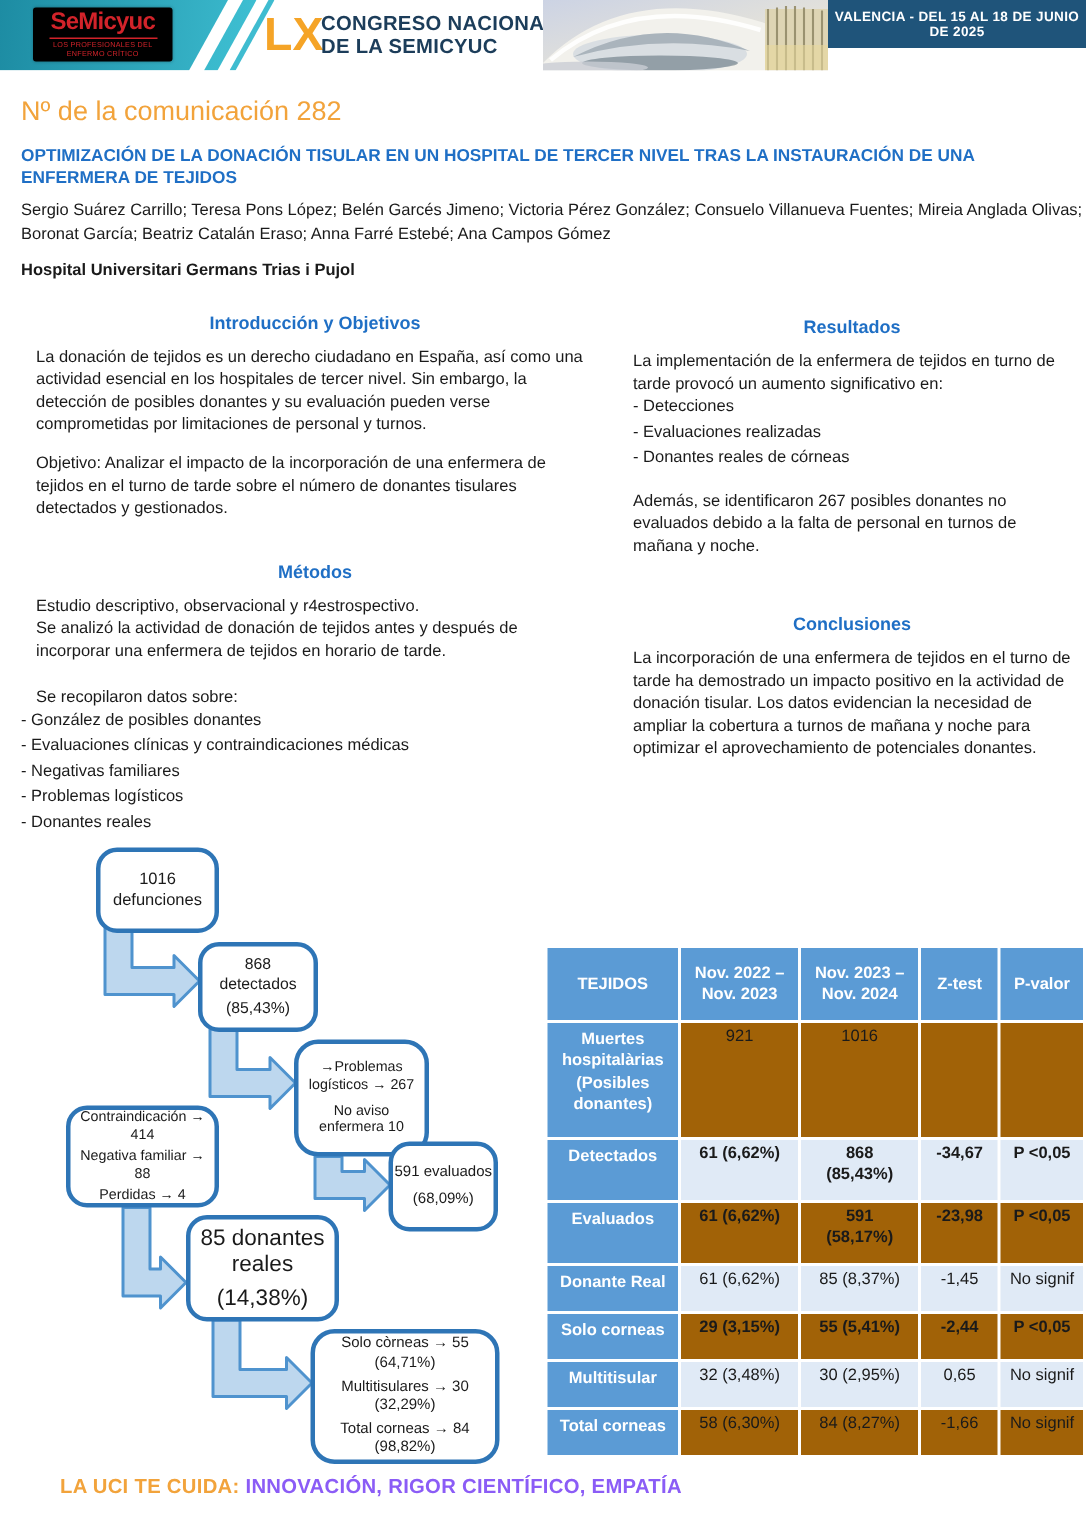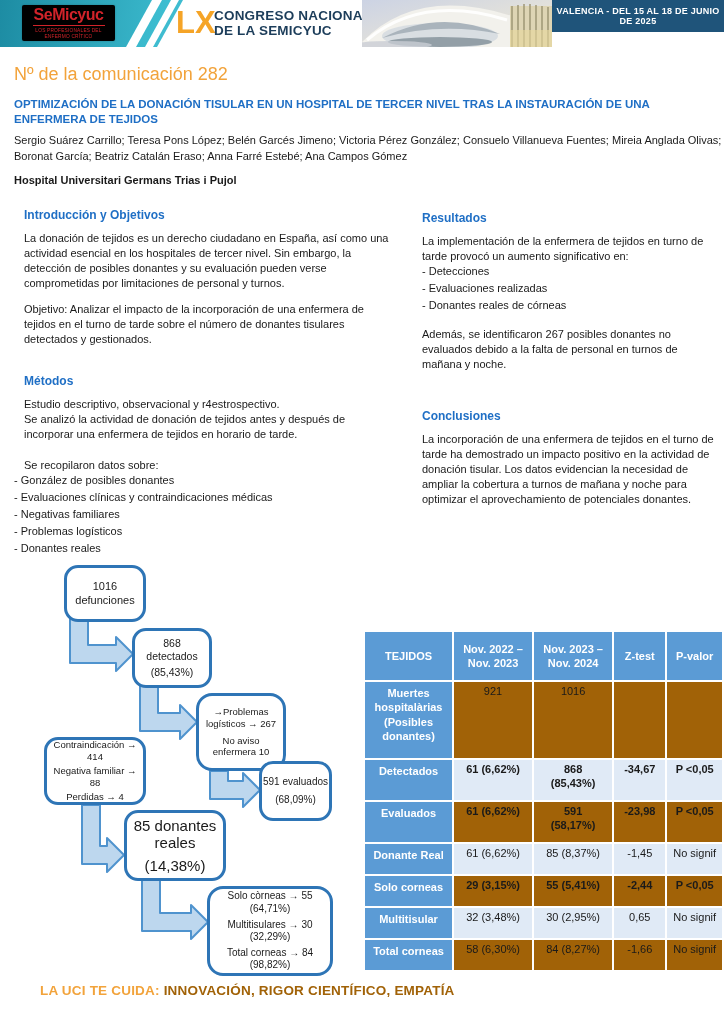--- a/index.html
+++ b/index.html
@@ -33,21 +33,21 @@
   .comm-number{position:absolute;left:14px;top:64px;font-size:18px;color:#f2a33b;}
   .main-title{position:absolute;left:14px;top:97px;width:648px;font-size:11.5px;font-weight:bold;
               color:#1f6fc5;line-height:1.3;}
   .authors{position:absolute;left:14px;top:133px;width:710px;font-size:11px;line-height:1.45;}
   .authors .l1{white-space:nowrap;overflow:hidden;display:block;}
   .affiliation{position:absolute;left:14px;top:174px;font-size:11px;font-weight:bold;}
 
   
   .col-left{position:absolute;left:24px;top:207px;width:372px;font-size:11px;line-height:1.36;}
   .col-right{position:absolute;left:422px;top:210px;width:292px;font-size:11px;line-height:1.36;}
-  .sec-h{font-size:12px;font-weight:bold;color:#1f6fc5;margin:0 0 8px 0;}
+  .sec-h{font-size:12px;font-weight:bold;color:#1f6fc5;margin:0 0 8px 0;text-align:center;}
   .para{margin:0 0 0 0;}
   .gap11{margin-top:11px;}
   .gap14{margin-top:14px;}
   .gap16{margin-top:16px;}
   .gap22{margin-top:22px;}
   .metodos-h{margin-top:26px;}
   .conclu-h{margin-top:36px;}
   .bullets{margin:0 0 0 -10px;}
   .bullets div{margin-bottom:2px;}
 
@@ -84,21 +84,21 @@
   tr.r0 td{height:70px;}
   tr.r1 td,tr.r2 td{height:34px;}
   tr.r3 td,tr.r4 td,tr.r5 td,tr.r6 td{height:24px;}
   tr.bandA td.val{background:#a16207;}
   tr.bandB td.val{background:#e0eaf6;}
   tr.sig td.val{font-weight:bold;}
 
   
   .footer{position:absolute;left:40px;top:983px;font-size:13.5px;font-weight:bold;letter-spacing:.2px;}
   .footer .hi{color:#f2a33b;}
-  .footer .rest{color:#a16207;}
+  .footer .rest{color:#8b5cf6;}
 </style>
 </head>
 <body>
 
 <div class="page">
 
   <div class="banner">
     <div class="teal-main"></div>
     <div class="teal-stripe1"></div>
     <div class="teal-stripe2"></div>

